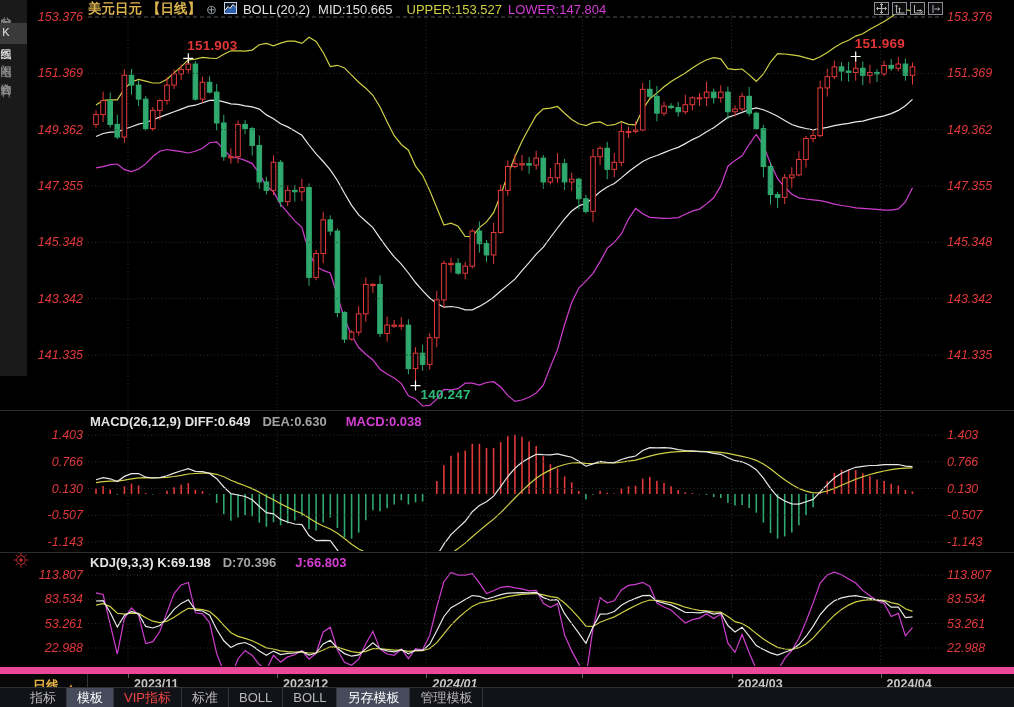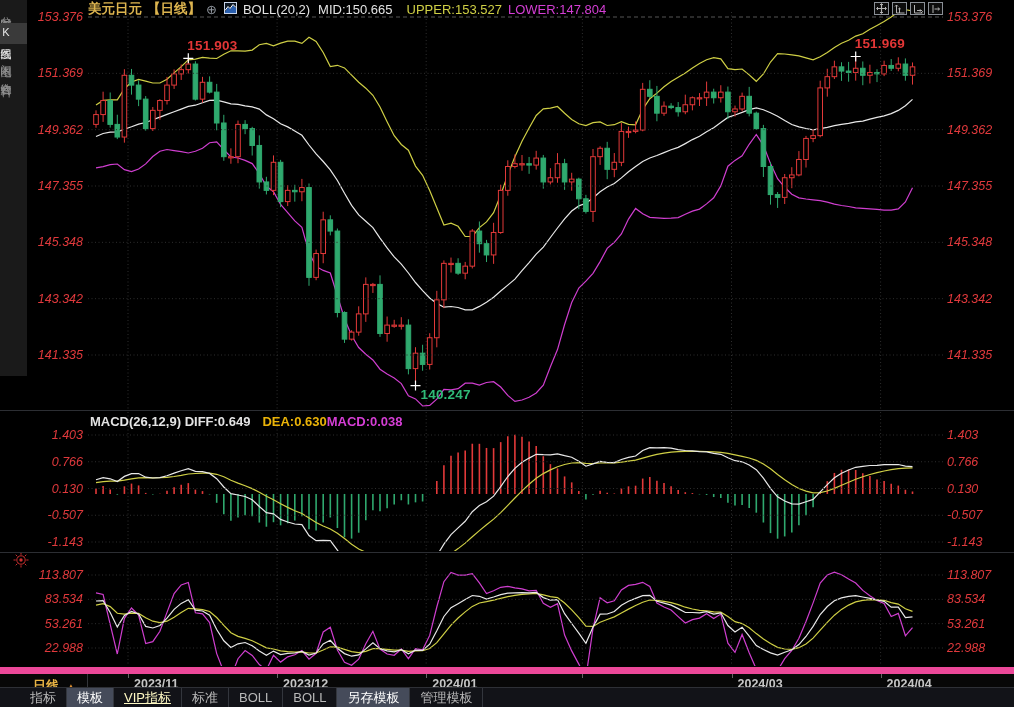--- a/index.html
+++ b/index.html
@@ -24,41 +24,41 @@
   
   #topicons{position:absolute;left:874px;top:2px;display:flex;gap:3px;}
   .ticon{width:15px;height:13px;border:1px solid #8a8f96;background:#0c0c0c;display:flex;align-items:center;justify-content:center;box-sizing:border-box;}
   
   .axis-lab{position:absolute;color:#e0393c;font-size:12.5px;line-height:14px;white-space:nowrap;font-style:italic;}
   .axis-lab.left{left:28px;width:55px;text-align:right;}
   .axis-lab.right{left:947px;width:64px;text-align:left;}
   
   .phead{position:absolute;left:90px;font-size:13px;display:flex;font-weight:bold;}
   .phead .w{color:#e3e3e3;margin-right:12px;}
-  .phead .yellow{color:#eab308;margin-right:0;}
+  .phead .yellow{color:#a3a3a3;margin-right:19px;}
   .phead .magenta{color:#d53ed5;}
   
   .ann{position:absolute;font-size:13.5px;font-weight:700;letter-spacing:0.2px;white-space:nowrap;}
   
   .hsep{position:absolute;left:0;width:1014px;height:1px;background:#2c2e33;}
   
   #timeaxis{position:absolute;left:0;top:667px;width:1014px;height:20px;background:#070707;
     border-top:7px solid #ec4899;box-sizing:border-box;}
   #period{position:absolute;left:33px;top:3px;font-size:13px;font-weight:700;color:#e8b445;cursor:pointer;}
   #period .arr{color:#e09030;font-size:10px;margin-left:7px;}
   .t-sep{position:absolute;top:0;width:1px;height:20px;background:#33353a;}
   .m-label{position:absolute;top:3px;font-size:12.5px;font-weight:700;color:#c6c6c6;white-space:nowrap;}
   .m-tick{position:absolute;top:0;width:1px;height:4px;background:#666;}
   
   #toolbar{position:absolute;left:0;top:687px;width:1014px;height:20px;background:#121318;
     border-top:1px solid #2e3036;box-sizing:border-box;display:flex;align-items:stretch;padding-left:20px;}
   .tab{display:flex;align-items:center;padding:0 10px;font-size:13px;color:#b9b9b9;
     border-right:1px solid #33363d;cursor:pointer;white-space:nowrap;}
   .tab.selected{background:#454b5a;color:#fff;}
-  .tab.vip{color:#fef9c3;text-decoration:underline;}
+  .tab.vip{color:#ef4444;}
   #kdj-sun{position:absolute;left:12px;top:551px;}
 </style>
 </head>
 <body>
 
 <div id="app">
 
   <svg id="chart-svg" class="abs" width="1014" height="707" viewBox="0 0 1014 707" style="left:0;top:0">
       <defs>
         <clipPath id="clipMain">
@@ -524,20 +524,25 @@
       </svg>
       </span>
   </div>
 
   <div class="phead" id="macd-head" style="top:414px">
     <span class="w">MACD(26,12,9) DIFF:0.649</span>
     <span class="yellow">DEA:0.630</span>
     <span class="magenta">MACD:0.038</span>
   </div>
 
+  <div class="phead" id="kdj-head" style="top:555px">
+    <span class="w">KDJ(9,3,3) K:69.198</span>
+    <span class="yellow">D:70.396</span>
+    <span class="magenta">J:66.803</span>
+  </div>
 
   <span id="kdj-sun">
     <svg width="18" height="18" viewBox="0 0 18 18">
       <g stroke="#cc2f2f" stroke-width="1" fill="none">
         <circle cx="9" cy="9" r="4.2"></circle>
         <path d="M9 1.5v2.2M9 14.3v2.2M1.5 9h2.2M14.3 9h2.2M3.7 3.7l1.6 1.6M12.7 12.7l1.6 1.6M14.3 3.7l-1.6 1.6M5.3 12.7l-1.6 1.6"></path>
       </g>
       <circle cx="9" cy="9" r="1.7" fill="#cc2f2f"></circle>
     </svg>
   </span>
@@ -548,21 +553,21 @@
   <div id="timeaxis">
     <div id="period">
       <span>日线</span><span class="arr">▲</span>
     </div>
     <div class="t-sep" style="left:87px"></div>
   <div class="m-tick" style="left: 128px;"></div>
       <div class="m-label" style="left: 134px;">2023/11</div>
       <div class="m-tick" style="left: 277.1px;"></div>
       <div class="m-label" style="left: 283.1px;">2023/12</div>
       <div class="m-tick" style="left: 426.2px;"></div>
-      <div class="m-label" style="left: 432.2px;">2024/01</div>
+      <div class="m-label" style="left: 432.2px; font-style: italic;">2024/01</div>
       <div class="m-tick" style="left: 582.4px;"></div>
       <div class="m-label" style="left: 588.4px; margin-top: 39px;">2024/02</div>
       <div class="m-tick" style="left: 731.5px;"></div>
       <div class="m-label" style="left: 737.5px;">2024/03</div>
       <div class="m-tick" style="left: 880.6px;"></div>
       <div class="m-label" style="left: 886.6px;">2024/04</div>
     </div>
 
   <div id="toolbar">
       <div class="tab">指标</div>

